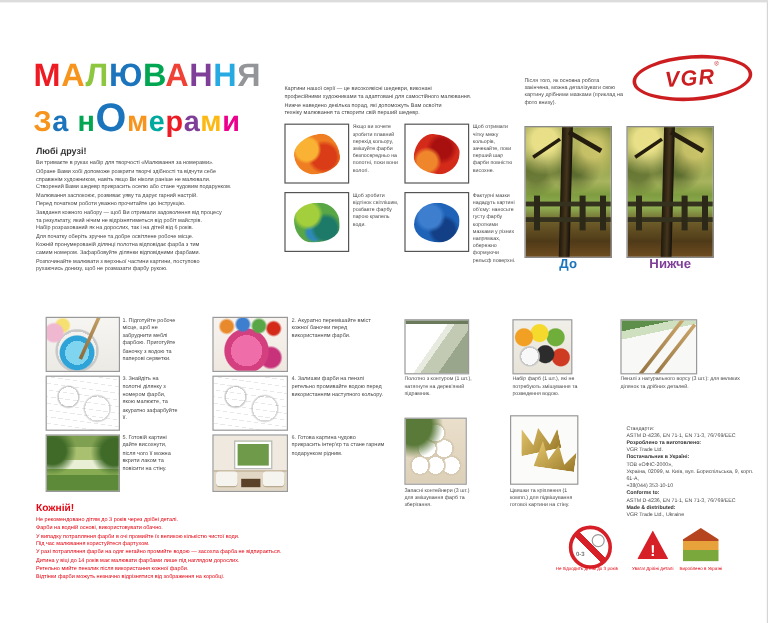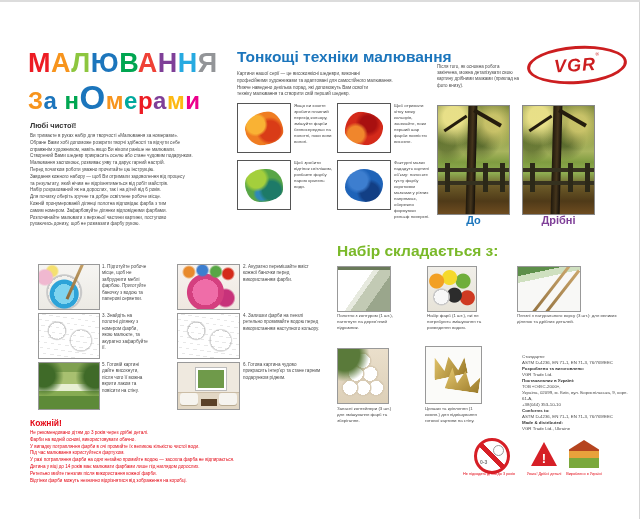--- a/index.html
+++ b/index.html
@@ -139,39 +139,38 @@
 </head>
 <body>
 
 <div id="sheet">
 
   <div id="title" class="abs">
     <div class="t1"><span class="tl" style="color: rgb(237, 28, 36);">М</span><span class="tl" style="color: rgb(247, 148, 29);">А</span><span class="tl" style="color: rgb(141, 198, 63);">Л</span><span class="tl" style="color: rgb(28, 117, 188);">Ю</span><span class="tl" style="color: rgb(0, 166, 81);">В</span><span class="tl" style="color: rgb(239, 65, 54);">А</span><span class="tl" style="color: rgb(127, 63, 152);">Н</span><span class="tl" style="color: rgb(39, 170, 225);">Н</span><span class="tl" style="color: rgb(147, 149, 152);">Я</span></div>
     <div class="t2"><span class="tl" style="color: rgb(247, 148, 29);">З</span><span class="tl" style="color: rgb(28, 117, 188);">а</span><span class="tl" style="color: rgb(0, 0, 0);">&nbsp;</span><span class="tl" style="color: rgb(0, 166, 81);">н</span><span class="tl big" style="color: rgb(27, 117, 188);">О</span><span class="tl" style="color: rgb(247, 148, 29);">м</span><span class="tl" style="color: rgb(0, 169, 157);">е</span><span class="tl" style="color: rgb(237, 28, 36);">р</span><span class="tl" style="color: rgb(127, 63, 152);">а</span><span class="tl" style="color: rgb(253, 185, 19);">м</span><span class="tl" style="color: rgb(236, 0, 140);">и</span></div>
   </div>
 
-  <div id="intro-h" class="abs">Любі чистої!</div>
+  <div id="intro-h" class="abs">Любі друзі!</div>
   <div id="intro" class="abs tiny">
       <div class="iline">Ви тримаєте в руках набір для творчості «Малювання за номерами».</div>
       <div class="iline">Обране Вами хобі допоможе розкрити творчі здібності та відчути себе</div>
       <div class="iline">справжнім художником, навіть якщо Ви ніколи раніше не малювали.</div>
       <div class="iline">Створений Вами шедевр прикрасить оселю або стане чудовим подарунком.</div>
       <div class="iline">Малювання заспокоює, розвиває уяву та дарує гарний настрій.</div>
       <div class="iline">Перед початком роботи уважно прочитайте цю інструкцію.</div>
       <div class="iline">Завдання кожного набору — щоб Ви отримали задоволення від процесу</div>
       <div class="iline">та результату, який нічим не відрізнятиметься від робіт майстрів.</div>
       <div class="iline">Набір розрахований як на дорослих, так і на дітей від 6 років.</div>
       <div class="iline">Для початку оберіть зручне та добре освітлене робоче місце.</div>
       <div class="iline">Кожній пронумерованій ділянці полотна відповідає фарба з тим</div>
       <div class="iline">самим номером. Зафарбовуйте ділянки відповідними фарбами.</div>
       <div class="iline">Розпочинайте малювати з верхньої частини картини, поступово</div>
       <div class="iline">рухаючись донизу, щоб не розмазати фарбу рукою.</div>
     </div>
 
-  <div id="tech-h" class="abs h-sec">Тонкощі техніки малювання</div>
   <div id="tech-intro" class="abs tiny">
       <div class="tline">Картини нашої серії — це високоякісні шедеври, виконані</div>
       <div class="tline">професійними художниками та адаптовані для самостійного малювання.</div>
       <div class="tline">Нижче наведено декілька порад, які допоможуть Вам освоїти</div>
       <div class="tline">техніку малювання та створити свій перший шедевр.</div>
     </div>
 
   <div class="abs frame" style="left:237px;top:101px;">
     <div class="blob blob-orange"></div>
   </div>
@@ -205,21 +204,21 @@
     <div class="trunk"></div>
     <div class="branch-r"></div>
     <div class="branch-l"></div>
     <div class="rail1"></div>
     <div class="rail2"></div>
     <div class="post p1"></div>
     <div class="post p2"></div>
     <div class="post p3"></div>
   </div>
   <div class="abs ph-label" style="left:437px;top:212px;color:#1b75bc;">До</div>
-  <div class="abs ph-label" style="left:522px;top:212px;color:#7f3f98;">Дрібні</div>
+  <div class="abs ph-label" style="left:522px;top:212px;color:#7f3f98;">Нижче</div>
 
   <div id="vgr" class="abs">
     <span class="vtxt">VGR</span>
     <span class="reg">®</span>
   </div>
 
 
   <div class="abs simg step-jar" style="left:38px;top:262px;width:60px;height:44px;">
     <div class="brushstick"></div>
   </div>
@@ -235,21 +234,20 @@
   <div class="abs simg step-landscape" style="left:38px;top:360px;width:60px;height:46px;"></div>
   <div class="abs steptxt" style="left:102px;top:360px;width:46px;height:46px;">5. Готовій картині дайте висохнути, після чого її можна вкрити лаком та повісити на стіну.</div>
   <div class="abs simg step-interior" style="left:177px;top:360px;width:61px;height:46px;">
     <div class="art"></div>
     <div class="sofa l"></div>
     <div class="sofa r"></div>
     <div class="ctable"></div>
   </div>
   <div class="abs steptxt" style="left:243px;top:360px;width:78px;height:46px;">6. Готова картина чудово прикрасить інтер'єр та стане гарним подарунком рідним.</div>
 
-  <div id="kit-h" class="abs h-sec">Набір складається з:</div>
 
   <div class="abs kimg kit-canvas" style="left:337px;top:264px;width:52px;height:44px;"></div>
   <div class="abs kimg kit-paints" style="left:427px;top:264px;width:48px;height:44px;"></div>
   <div class="abs kimg kit-brushes" style="left:517px;top:264px;width:62px;height:44px;">
     <div class="stick s1"></div>
     <div class="stick s2"></div>
   </div>
   <div class="abs kcap" style="left:337px;top:311px;width:62px;height:26px;">Полотно з контуром (1 шт.), натягнуте на дерев'яний підрамник.</div>
   <div class="abs kcap" style="left:427px;top:311px;width:74px;height:26px;">Набір фарб (1 шт.), які не потребують змішування та розведення водою.</div>
   <div class="abs kcap" style="left:517px;top:311px;width:106px;height:26px;">Пензлі з натурального ворсу (3 шт.): для великих ділянок та дрібних деталей.</div>

